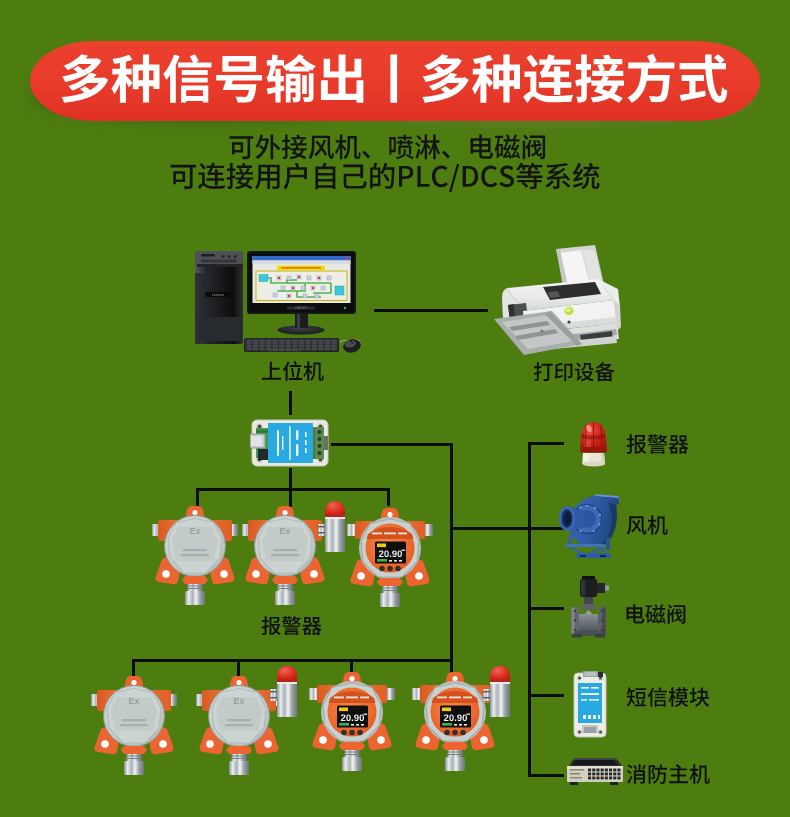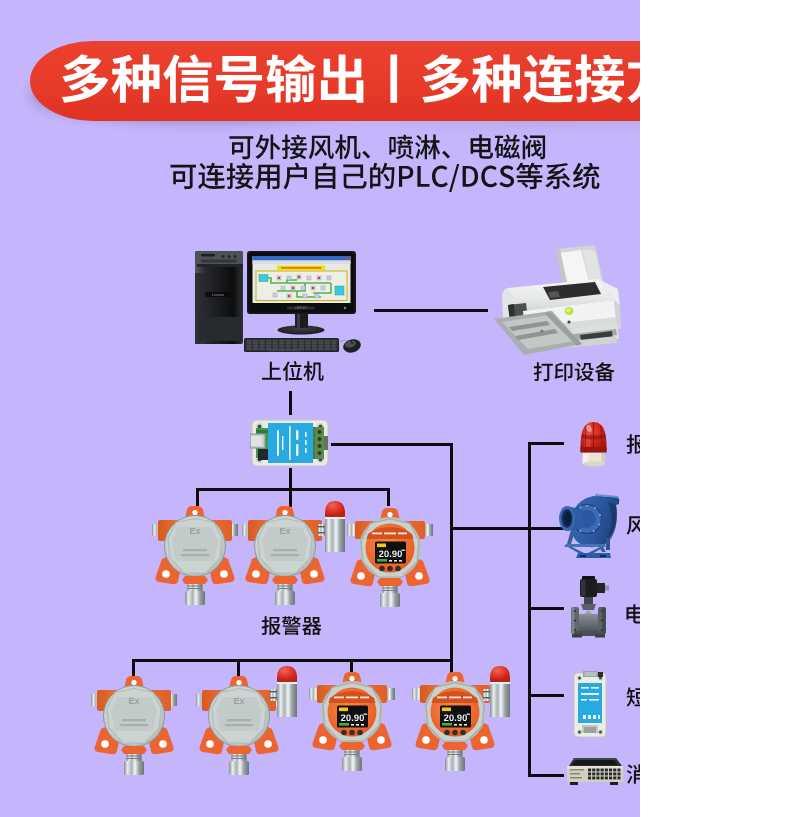--- a/index.html
+++ b/index.html
@@ -1,15 +1,15 @@
 <!DOCTYPE html>
 <html><head><meta charset="utf-8"><style>
 html,body{margin:0;padding:0;background:#fff;}
 body{font-family:"Liberation Sans",sans-serif;}
-#page{position:relative;width:640px;height:817px;overflow:hidden;background:#c4b5fd;}
+#page{position:relative;width:790px;height:817px;overflow:hidden;background:#4d7c0f;}
 .ln{position:absolute;background:#0d0d0d;}
 </style></head><body>
 <div id="page">
 <div style="position:absolute;left:34px;top:70px;width:340px;height:48px;background:#2e2a2a;border-radius:50%;filter:blur(8px);opacity:.55"></div>
 <div style="position:absolute;left:330px;top:75px;width:420px;height:44px;background:#8a8484;border-radius:50%;filter:blur(9px);opacity:.5"></div>
 <div style="position:absolute;left:30px;top:41px;width:730px;height:80px;background:linear-gradient(180deg,#ec4130 0%,#e73a29 60%,#e03124 100%);border-radius:64px/40.5px;"></div>
 <svg style="position:absolute;left:58.8px;top:44.2px;overflow:visible" width="674" height="72">
       <path transform="translate(0,54.08)" fill="#fff" d="M22.5 -43.9C19.0 -39.9 12.9 -35.5 4.5 -32.4C5.9 -31.5 7.8 -29.4 8.7 -28.0C12.9 -29.8 16.5 -31.9 19.7 -34.1H32.6C30.3 -31.8 27.4 -29.8 24.1 -28.1C22.5 -29.5 20.6 -30.9 19.0 -32.0L14.3 -29.0C15.7 -28.1 17.2 -26.8 18.5 -25.6C13.8 -23.8 8.5 -22.5 3.2 -21.7C4.3 -20.3 5.6 -17.8 6.1 -16.2C21.0 -19.1 35.7 -25.5 42.4 -37.4L38.4 -39.8L37.3 -39.6H26.4C27.3 -40.5 28.3 -41.4 29.1 -42.4ZM31.0 -25.4C27.1 -20.4 19.9 -15.4 9.3 -12.1C10.6 -11.0 12.4 -8.7 13.1 -7.3C19.0 -9.4 23.9 -12.1 28.1 -15.0H39.8C37.5 -12.2 34.7 -9.8 31.2 -8.0C29.6 -9.4 27.7 -10.8 26.1 -11.9L21.0 -9.0C22.4 -8.0 23.9 -6.6 25.3 -5.4C18.8 -3.0 11.0 -1.8 2.7 -1.2C3.7 0.3 4.7 3.0 5.1 4.7C25.0 2.8 41.9 -2.6 49.2 -18.3L45.0 -20.8L43.8 -20.4H34.6C35.7 -21.6 36.8 -22.8 37.7 -23.9Z M83.9 -27.5V-17.9H79.5V-27.5ZM90.1 -27.5H94.5V-17.9H90.1ZM83.9 -43.6V-33.5H73.7V-8.8H79.5V-11.9H83.9V4.4H90.1V-11.9H94.5V-9.2H100.5V-33.5H90.1V-43.6ZM70.1 -43.3C65.8 -41.5 59.3 -40.0 53.5 -39.1C54.1 -37.7 54.9 -35.6 55.1 -34.3C57.0 -34.5 59.0 -34.8 60.9 -35.1V-29.3H53.3V-23.5H60.0C58.2 -18.5 55.3 -13.0 52.4 -9.6C53.4 -8.1 54.7 -5.5 55.3 -3.8C57.3 -6.3 59.2 -10.0 60.9 -14.1V4.6H66.9V-16.1C68.1 -14.1 69.3 -12.0 69.9 -10.6L73.5 -15.4C72.5 -16.7 68.3 -21.5 66.9 -22.8V-23.5H72.6V-29.3H66.9V-36.3C69.3 -36.9 71.5 -37.5 73.5 -38.3Z M122.7 -28.0V-23.1H148.7V-28.0ZM122.7 -20.4V-15.7H148.7V-20.4ZM122.0 -12.7V4.5H127.2V2.9H143.9V4.4H149.3V-12.7ZM127.2 -2.0V-7.8H143.9V-2.0ZM130.8 -41.9C131.9 -40.0 133.2 -37.5 134.0 -35.7H119.1V-30.7H152.5V-35.7H136.7L139.8 -37.0C139.0 -38.9 137.4 -41.8 136.0 -43.9ZM115.1 -43.6C112.7 -36.3 108.6 -28.9 104.2 -24.2C105.2 -22.8 106.9 -19.5 107.4 -18.1C108.7 -19.6 109.9 -21.2 111.1 -23.0V4.7H116.8V-32.8C118.2 -35.8 119.5 -38.9 120.6 -41.9Z M169.5 -36.6H190.6V-31.8H169.5ZM163.4 -42.0V-26.4H197.1V-42.0ZM157.2 -23.2V-17.6H166.9C165.9 -14.2 164.6 -10.7 163.6 -8.1H190.0C189.3 -4.4 188.5 -2.4 187.6 -1.6C186.9 -1.2 186.2 -1.2 185.1 -1.2C183.5 -1.2 179.7 -1.2 176.2 -1.5C177.4 0.1 178.3 2.6 178.4 4.3C181.9 4.5 185.3 4.5 187.3 4.4C189.7 4.2 191.4 3.9 193.0 2.4C194.8 0.7 196.1 -3.2 197.1 -11.2C197.2 -12.0 197.4 -13.8 197.4 -13.8H172.6L173.9 -17.6H203.1V-23.2Z M243.2 -22.9V-4.0H247.8V-22.9ZM249.8 -24.8V-1.5C249.8 -0.9 249.6 -0.8 249.0 -0.7C248.3 -0.7 246.1 -0.7 243.8 -0.8C244.5 0.6 245.1 2.7 245.3 4.1C248.5 4.1 250.9 3.9 252.5 3.2C254.2 2.4 254.5 1.0 254.5 -1.5V-24.8ZM239.8 -44.1C236.5 -39.4 230.7 -35.3 225.1 -32.6V-38.1H218.2C218.5 -39.7 218.7 -41.3 218.9 -42.9L213.3 -43.7C213.2 -41.8 213.0 -39.9 212.7 -38.1H207.8V-32.5H211.7C211.0 -28.9 210.2 -26.0 209.9 -24.9C209.1 -22.6 208.5 -21.0 207.5 -20.7C208.1 -19.4 209.0 -16.8 209.2 -15.8C209.7 -16.3 211.5 -16.6 213.1 -16.6H216.4V-11.1C213.1 -10.5 210.1 -9.9 207.6 -9.5L208.9 -3.8L216.4 -5.5V4.5H221.6V-6.7L225.4 -7.6L225.0 -12.7L221.6 -12.1V-16.6H224.8V-22.1H221.6V-29.3H216.4V-22.1H213.8C214.9 -25.2 216.0 -28.8 216.9 -32.5H224.8L223.3 -31.8C224.8 -30.5 226.4 -28.6 227.2 -27.1L229.8 -28.5V-26.7H250.5V-28.8L253.3 -27.3C253.9 -28.9 255.5 -30.8 256.9 -32.1C252.0 -34.1 247.5 -36.6 243.7 -40.4L244.8 -41.9ZM234.4 -31.5C236.5 -33.1 238.6 -34.8 240.5 -36.7C242.4 -34.7 244.3 -33.0 246.4 -31.5ZM236.6 -19.6V-16.9H231.6V-19.6ZM226.8 -24.3V4.4H231.6V-5.6H236.6V-1.1C236.6 -0.6 236.5 -0.5 236.1 -0.5C235.6 -0.5 234.3 -0.5 232.9 -0.5C233.6 0.8 234.2 2.9 234.3 4.3C236.7 4.3 238.4 4.2 239.8 3.5C241.2 2.6 241.5 1.2 241.5 -1.0V-24.3ZM231.6 -12.6H236.6V-9.9H231.6Z M261.9 -17.9V1.8H297.5V4.6H304.4V-17.9H297.5V-4.4H286.5V-20.6H302.3V-39.4H295.4V-26.6H286.5V-43.7H279.6V-26.6H271.1V-39.3H264.6V-20.6H279.6V-4.4H268.8V-17.9Z M331.4 -43.7V4.6H338.1V-43.7Z M383.0 -43.9C379.5 -39.9 373.4 -35.5 365.0 -32.4C366.4 -31.5 368.3 -29.4 369.2 -28.0C373.4 -29.8 377.0 -31.9 380.2 -34.1H393.1C390.8 -31.8 387.9 -29.8 384.6 -28.1C383.0 -29.5 381.1 -30.9 379.5 -32.0L374.8 -29.0C376.2 -28.1 377.7 -26.8 379.0 -25.6C374.3 -23.8 369.0 -22.5 363.7 -21.7C364.8 -20.3 366.1 -17.8 366.6 -16.2C381.5 -19.1 396.2 -25.5 402.9 -37.4L398.9 -39.8L397.8 -39.6H386.9C387.8 -40.5 388.8 -41.4 389.6 -42.4ZM391.5 -25.4C387.6 -20.4 380.4 -15.4 369.8 -12.1C371.1 -11.0 372.9 -8.7 373.6 -7.3C379.5 -9.4 384.4 -12.1 388.6 -15.0H400.3C398.0 -12.2 395.2 -9.8 391.7 -8.0C390.1 -9.4 388.2 -10.8 386.6 -11.9L381.5 -9.0C382.9 -8.0 384.4 -6.6 385.8 -5.4C379.3 -3.0 371.5 -1.8 363.2 -1.2C364.2 0.3 365.2 3.0 365.6 4.7C385.5 2.8 402.4 -2.6 409.7 -18.3L405.5 -20.8L404.3 -20.4H395.1C396.2 -21.6 397.3 -22.8 398.2 -23.9Z M444.4 -27.5V-17.9H440.0V-27.5ZM450.6 -27.5H455.0V-17.9H450.6ZM444.4 -43.6V-33.5H434.2V-8.8H440.0V-11.9H444.4V4.4H450.6V-11.9H455.0V-9.2H461.0V-33.5H450.6V-43.6ZM430.6 -43.3C426.3 -41.5 419.8 -40.0 414.0 -39.1C414.6 -37.7 415.4 -35.6 415.6 -34.3C417.5 -34.5 419.5 -34.8 421.4 -35.1V-29.3H413.8V-23.5H420.5C418.7 -18.5 415.8 -13.0 412.9 -9.6C413.9 -8.1 415.2 -5.5 415.8 -3.8C417.8 -6.3 419.7 -10.0 421.4 -14.1V4.6H427.4V-16.1C428.6 -14.1 429.8 -12.0 430.4 -10.6L434.0 -15.4C433.0 -16.7 428.8 -21.5 427.4 -22.8V-23.5H433.1V-29.3H427.4V-36.3C429.8 -36.9 432.0 -37.5 434.0 -38.3Z M467.2 -40.3C469.6 -37.3 472.7 -33.3 474.0 -30.7L479.1 -34.2C477.6 -36.8 474.4 -40.6 471.9 -43.4ZM477.3 -26.7H465.5V-21.0H471.4V-6.9C469.1 -5.9 466.5 -3.9 464.1 -1.1L468.6 5.1C470.4 2.0 472.6 -1.6 474.1 -1.6C475.2 -1.6 477.0 0.1 479.4 1.4C483.3 3.6 487.7 4.2 494.5 4.2C500.0 4.2 508.6 3.8 512.3 3.6C512.4 1.8 513.5 -1.5 514.2 -3.3C508.9 -2.5 500.3 -2.0 494.7 -2.0C488.7 -2.0 483.9 -2.3 480.4 -4.4C479.1 -5.1 478.1 -5.8 477.3 -6.3ZM482.8 -20.0C483.3 -20.5 485.5 -20.8 487.8 -20.8H494.9V-16.2H479.8V-10.4H494.9V-3.1H501.3V-10.4H512.3V-16.2H501.3V-20.8H510.1V-26.5H501.3V-31.6H494.9V-26.5H488.9C490.1 -28.6 491.3 -31.0 492.4 -33.4H511.7V-38.7H494.6L495.8 -42.1L489.4 -43.8C488.9 -42.1 488.4 -40.3 487.8 -38.7H480.3V-33.4H485.7C484.9 -31.3 484.2 -29.8 483.7 -29.0C482.7 -27.2 481.8 -26.1 480.8 -25.8C481.5 -24.2 482.5 -21.3 482.8 -20.0Z M522.2 -43.7V-34.0H516.9V-28.3H522.2V-19.1C519.9 -18.5 517.8 -18.0 516.1 -17.6L517.4 -11.7L522.2 -13.0V-2.3C522.2 -1.6 522.0 -1.4 521.3 -1.4C520.7 -1.3 519.0 -1.3 517.2 -1.4C517.9 0.2 518.6 2.8 518.8 4.3C522.0 4.3 524.2 4.1 525.8 3.1C527.3 2.2 527.8 0.6 527.8 -2.2V-14.7L532.4 -16.1L531.6 -21.6L527.8 -20.6V-28.3H532.0V-34.0H527.8V-43.7ZM543.2 -33.9H553.4C552.6 -31.9 551.3 -29.2 550.1 -27.3H543.2L546.1 -28.5C545.6 -30.0 544.4 -32.2 543.2 -33.9ZM543.9 -42.5C544.5 -41.5 545.1 -40.3 545.6 -39.1H534.7V-33.9H541.7L538.2 -32.7C539.2 -31.0 540.2 -28.9 540.8 -27.3H533.2V-22.0H544.0C543.4 -20.6 542.7 -19.1 541.8 -17.5H532.4V-12.3H538.8C537.5 -10.2 536.2 -8.2 534.9 -6.6C537.9 -5.7 541.1 -4.5 544.4 -3.1C541.1 -1.8 536.9 -1.0 531.5 -0.6C532.5 0.6 533.4 2.8 533.9 4.5C541.2 3.5 546.7 2.1 550.7 -0.4C554.4 1.4 557.7 3.2 560.0 4.7L563.8 0.1C561.6 -1.3 558.6 -2.9 555.3 -4.3C557.1 -6.5 558.4 -9.1 559.3 -12.3H565.0V-17.5H548.1C548.7 -18.7 549.4 -20.0 549.9 -21.2L545.7 -22.0H564.3V-27.3H556.0C557.0 -28.9 558.1 -30.8 559.1 -32.7L554.8 -33.9H563.3V-39.1H552.0C551.4 -40.5 550.5 -42.0 549.8 -43.3ZM553.1 -12.3C552.3 -10.0 551.2 -8.2 549.8 -6.7C547.6 -7.5 545.4 -8.3 543.2 -9.1L545.2 -12.3Z M587.9 -42.1C589.0 -40.1 590.2 -37.5 591.0 -35.5H569.2V-29.5H582.3C581.7 -18.5 580.8 -6.8 568.3 -0.3C570.0 1.0 571.9 3.2 572.8 4.8C582.2 -0.5 586.0 -8.6 587.7 -17.3H604.0C603.3 -8.0 602.4 -3.6 601.0 -2.4C600.3 -1.8 599.6 -1.7 598.5 -1.7C596.9 -1.7 593.3 -1.8 589.8 -2.1C591.0 -0.4 591.9 2.2 592.0 4.0C595.4 4.2 598.9 4.2 600.9 4.0C603.3 3.8 604.9 3.2 606.5 1.5C608.6 -0.7 609.7 -6.5 610.6 -20.5C610.7 -21.4 610.8 -23.2 610.8 -23.2H588.6C588.9 -25.3 589.0 -27.4 589.2 -29.5H615.4V-35.5H594.2L597.8 -37.0C596.9 -39.0 595.4 -42.1 594.0 -44.4Z M646.0 -43.6C646.0 -40.7 646.0 -37.8 646.1 -35.0H620.6V-28.9H646.4C647.7 -10.7 651.5 4.6 660.4 4.6C665.3 4.6 667.4 2.3 668.3 -7.6C666.6 -8.2 664.3 -9.7 662.9 -11.2C662.7 -4.6 662.0 -1.9 661.0 -1.9C657.2 -1.9 654.0 -13.9 652.9 -28.9H667.0V-35.0H662.1L665.7 -38.1C664.2 -39.8 661.2 -42.2 658.8 -43.8L654.8 -40.4C656.8 -38.8 659.4 -36.7 660.8 -35.0H652.7C652.6 -37.8 652.6 -40.7 652.6 -43.6ZM620.6 -3.0 622.3 3.2C629.0 1.8 638.2 -0.1 646.6 -2.0L646.2 -7.5L636.5 -5.7V-17.1H644.9V-23.1H622.6V-17.1H630.4V-4.6C626.7 -4.0 623.3 -3.5 620.6 -3.0Z"></path>
     </svg>
 <svg style="position:absolute;left:227.8px;top:128.9px;overflow:visible" width="323" height="37">

